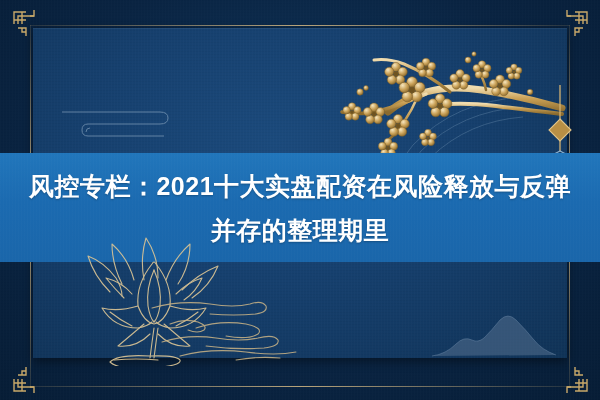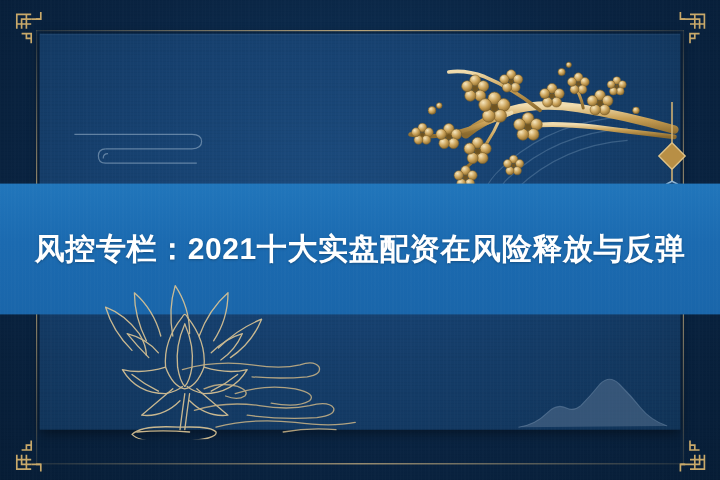--- a/index.html
+++ b/index.html
@@ -342,20 +342,21 @@
       <path d="M22 72 L38 84 M38 72 L22 84"></path>
     </g>
   </svg>
 
   <div class="title-band">
     <div class="title-band-texture"></div>
   </div>
 
   <div class="title-text">
     <div>风控专栏：2021十大实盘配资在风险释放与反弹</div>
+    <div>并存的整理期里</div>
   </div>
 
   <svg class="layer lotus-layer" viewBox="0 0 215 130">
     <g fill="none" stroke="#d9c394" stroke-width="1.1" stroke-linecap="round" stroke-linejoin="round" opacity=".92">
 
       <path d="M62 56 Q46 40 40 20 Q56 26 68 42 Q74 52 74 60"></path>
       <path d="M96 44 Q92 22 98 2 Q110 20 110 42"></path>
       <path d="M74 48 Q64 28 64 8 Q80 22 86 44"></path>
       <path d="M118 44 Q126 22 142 8 Q142 30 130 48"></path>
       <path d="M134 54 Q150 38 170 30 Q162 50 144 62"></path>

